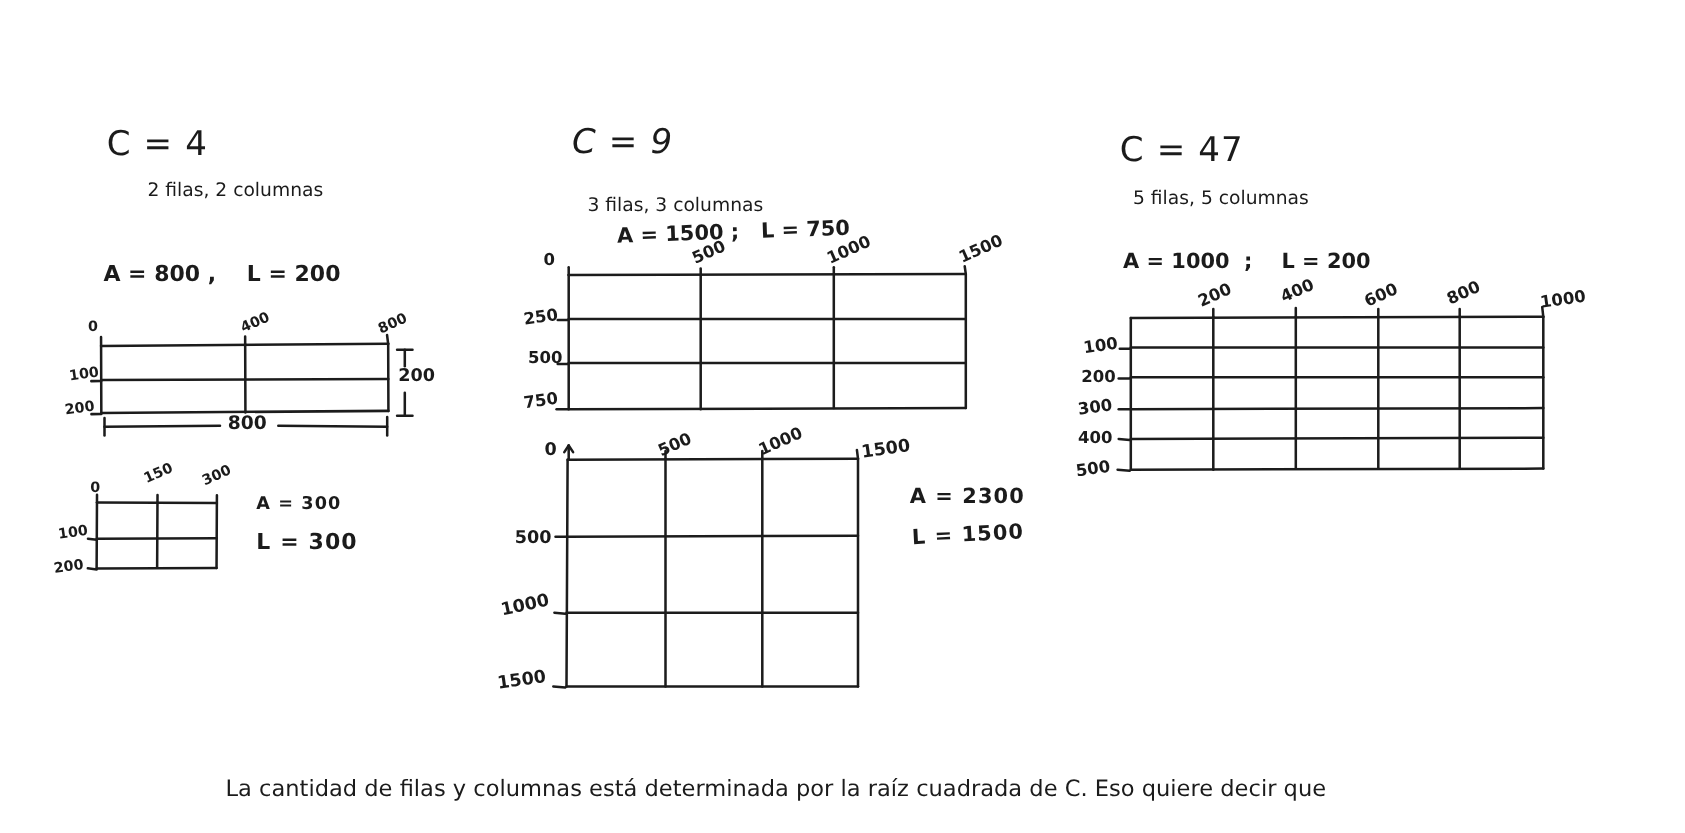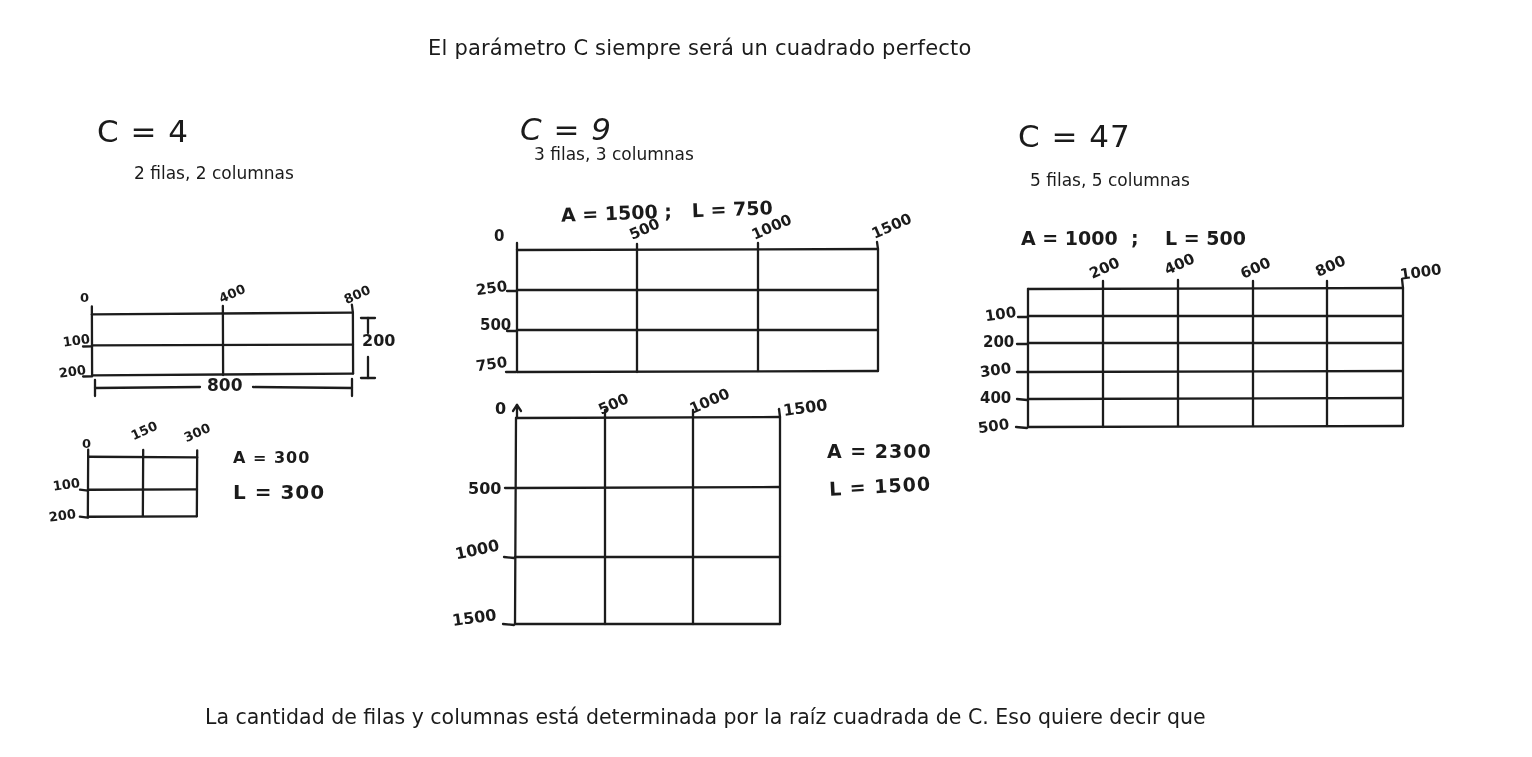--- a/index.html
+++ b/index.html
@@ -148,43 +148,43 @@
       <line x1="1327" y1="281" x2="1327" y2="288"></line>
       <line x1="1402" y1="279" x2="1403" y2="288"></line>
       <line x1="1018" y1="317" x2="1027" y2="317"></line>
       <line x1="1017" y1="344" x2="1027" y2="344"></line>
       <line x1="1017" y1="372" x2="1027" y2="372"></line>
       <line x1="1017" y1="399" x2="1027" y2="400"></line>
       <line x1="1016" y1="427" x2="1027" y2="428"></line>
     </g>
   </svg>
 
-  <span class="t title" style="left:428px; top:36px;">El parámetro C siempre será un cuadrado perfecto</span>
 
   <span class="t heading" style="left:97px; top:114px;">C = 4</span>
   <span class="t sub" style="left:134px; top:164px;">2 filas, 2 columnas</span>
+  <span class="t eq" style="left:94px; top:237px; font-size:20px;">A = 800 ,    L = 200</span>
 
   <span class="t tick-s" style="left:80px; top:291px;">0</span>
   <span class="t tick-s rot" style="left:219px; top:287px;">400</span>
   <span class="t tick-s rot" style="left:344px; top:288px;">800</span>
   <span class="t tick-s rot8" style="left:63px; top:334px;">100</span>
   <span class="t tick-s rot8" style="left:59px; top:365px;">200</span>
   <span class="t dim" style="left:362px; top:332px;">200</span>
   <span class="t dim" style="left:207px; top:376px; font-size:17px;">800</span>
 
   <span class="t tick-s" style="left:82px; top:437px;">0</span>
   <span class="t tick-s rot" style="left:131px; top:424px;">150</span>
   <span class="t tick-s rot" style="left:184px; top:426px;">300</span>
   <span class="t tick-s rot8" style="left:53px; top:478px;">100</span>
   <span class="t tick-s rot8" style="left:49px; top:509px;">200</span>
   <span class="t ann" style="left:233px; top:449px; font-size:16px;">A = 300</span>
   <span class="t ann" style="left:233px; top:481px; font-size:20px;">L = 300</span>
 
   <span class="t heading" style="left:520px; top:112px;font-style:italic;">C = 9</span>
-  <span class="t sub" style="left:534px; top:145px;">3 filas, 3 columnas</span>
+  <span class="t sub" style="left:534px; top:178px;">3 filas, 3 columnas</span>
   <span class="t eq" style="left:561px; top:201px; transform:rotate(-2deg);">A = 1500 ;   L = 750</span>
 
   <span class="t tick" style="left:494px; top:228px;">0</span>
   <span class="t tick rot" style="left:629px; top:221px;">500</span>
   <span class="t tick rot" style="left:751px; top:219px;">1000</span>
   <span class="t tick rot" style="left:871px; top:218px;">1500</span>
   <span class="t tick rot8" style="left:476px; top:280px;">250</span>
   <span class="t tick" style="left:480px; top:317px;">500</span>
   <span class="t tick rot8" style="left:476px; top:356px;">750</span>
 
@@ -193,21 +193,21 @@
   <span class="t tick rot" style="left:689px; top:393px;">1000</span>
   <span class="t tick rot8" style="left:783px; top:399px; font-size:16px;">1500</span>
   <span class="t tick" style="left:468px; top:480px; font-size:16px;">500</span>
   <span class="t tick rot12" style="left:455px; top:541px; font-size:16px;">1000</span>
   <span class="t tick rot8" style="left:452px; top:609px; font-size:16px;">1500</span>
   <span class="t ann" style="left:827px; top:441px;">A = 2300</span>
   <span class="t ann" style="left:829px; top:476px; transform:rotate(-3deg);">L = 1500</span>
 
   <span class="t heading" style="left:1018px; top:119px;">C = 47</span>
   <span class="t sub" style="left:1030px; top:171px;">5 filas, 5 columnas</span>
-  <span class="t eq" style="left:1021px; top:228px;">A = 1000  ;    L = 500</span>
+  <span class="t eq" style="left:1021px; top:228px;">A = 1000  ;    L = 200</span>
 
   <span class="t tick rot" style="left:1089px; top:260px;">200</span>
   <span class="t tick rot" style="left:1164px; top:256px;">400</span>
   <span class="t tick rot" style="left:1240px; top:260px;">600</span>
   <span class="t tick rot" style="left:1315px; top:258px;">800</span>
   <span class="t tick rot8" style="left:1400px; top:264px;">1000</span>
   <span class="t tick rot8" style="left:985px; top:306px;">100</span>
   <span class="t tick" style="left:983px; top:334px;">200</span>
   <span class="t tick rot8" style="left:980px; top:362px;">300</span>
   <span class="t tick" style="left:980px; top:390px;">400</span>

